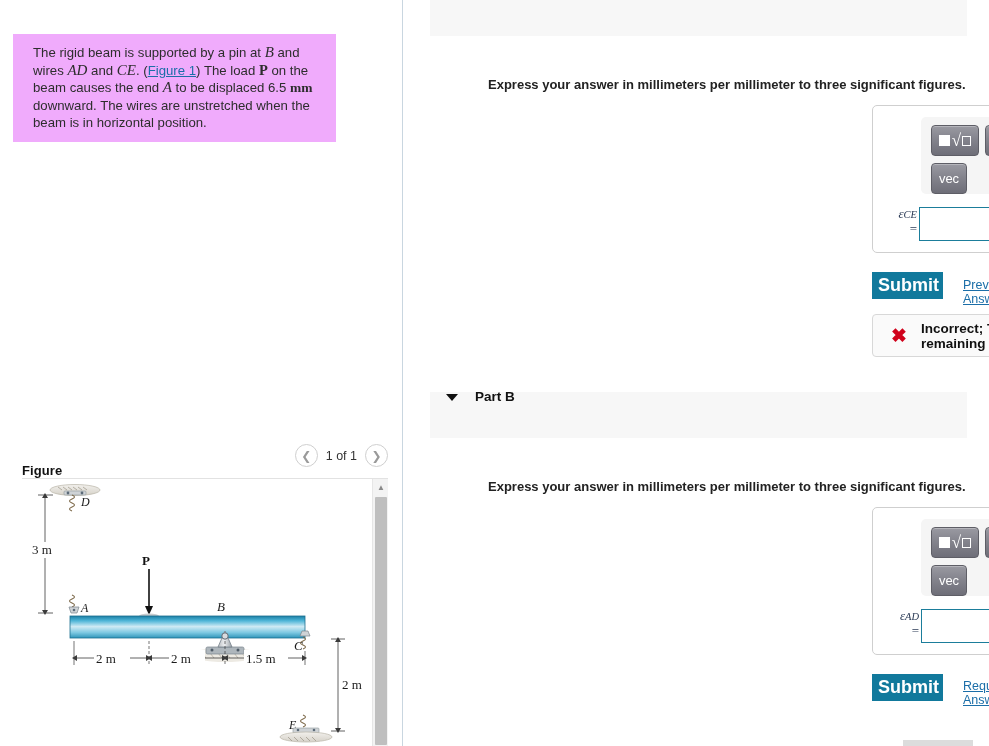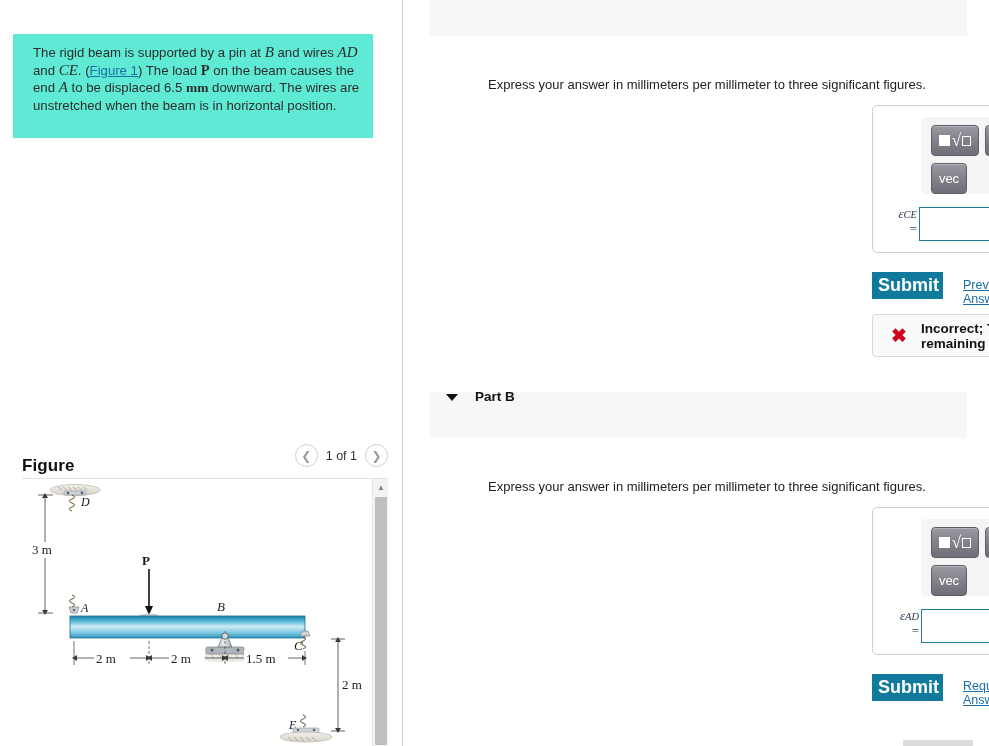--- a/index.html
+++ b/index.html
@@ -14,39 +14,39 @@
 
   
   .left-pane {
     position: absolute; left: 0; top: 0;
     width: 403px; height: 746px;
     background: #fff;
     border-right: 1px solid #c9d6e0;
   }
   .problem-box {
     position: absolute; left: 13px; top: 34px;
-    width: 360px;
-    background: #5eead4;
-    padding: 10px 12px 24px 20px;
+    width: 323px;
+    background: #f0abfc;
+    padding: 10px 12px 10px 20px;
     font-size: 13.2px;
     line-height: 17.5px;
     color: #2d2d2d;
   }
   .problem-box .mv { font-family: "Liberation Serif", serif; font-style: italic; font-size: 15px; }
   .problem-box .mvb { font-family: "Liberation Serif", serif; font-weight: bold; font-size: 14.5px; }
   .problem-box .unit { font-family: "Liberation Serif", serif; font-weight: bold; font-size: 13.5px; font-style: normal;}
   .problem-box a { color: #1b6ea8; text-decoration: underline; }
 
   .figure-header {
     position: absolute; left: 22px; top: 444px;
     width: 366px; height: 28px;
   }
   .figure-title {
-    position: absolute; left: 0; top: 12px;
-    font-size: 17px; font-weight: bold; color: #111;
+    position: absolute; left: 0; top: 19px;
+    font-size: 13px; font-weight: bold; color: #111;
     letter-spacing: .1px;
   }
   .fig-nav { position: absolute; right: 0; top: 0; display: flex; align-items: center; gap: 8px; }
   .nav-circle {
     width: 23px; height: 23px; border-radius: 50%;
     border: 1px solid #cfcfcf; background: #fff;
     display: flex; align-items: center; justify-content: center;
     color: #9a9a9a; font-size: 12px; line-height: 1;
   }
   .fig-count { font-size: 12.5px; color: #333; }
@@ -93,21 +93,21 @@
   }
   .part-label {
     margin-left: 17px; margin-top: -3px;
     font-size: 13.5px; font-weight: bold; color: #111; text-align: right;
   }
   .prompt {
     position: absolute; left: 66px;
     font-size: 13px; color: #222;
   }
   .prompt .mv { font-family: "Liberation Serif", serif; font-style: italic; font-size: 15px; }
-  .prompt-bold { font-weight: normal; padding-left: 18px; }
+  .prompt-bold { font-weight: bold; padding-left: 18px; }
 
   .answer-box {
     position: absolute; left: 468px;
     border: 1px solid #cfcfcf; border-radius: 5px;
     background: #fff;
   }
   .toolbar {
     position: absolute; left: 48px; top: 11px;
     width: 382px; height: 77px;
     background: #f5f5f5; border-radius: 5px;

